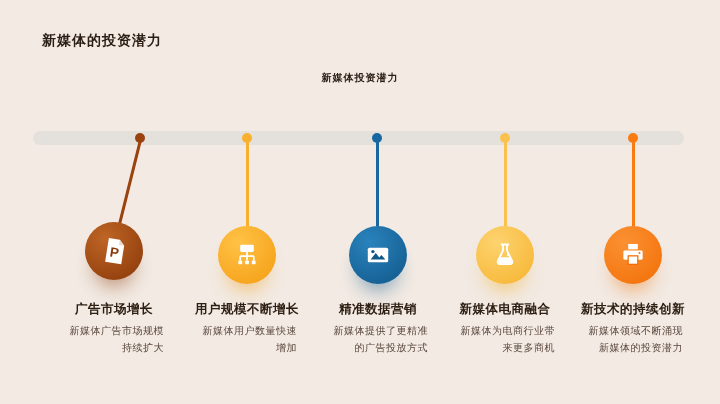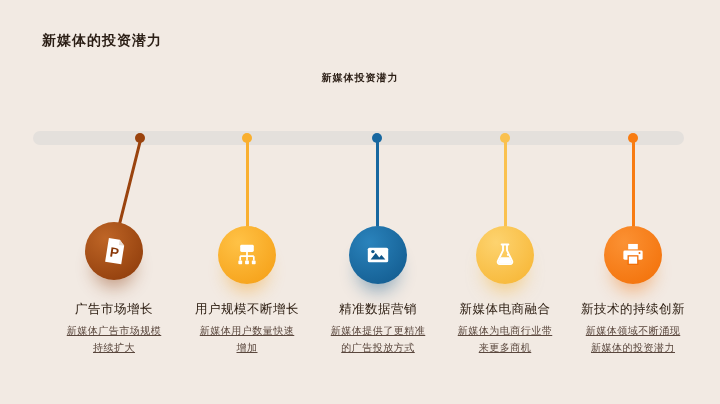--- a/index.html
+++ b/index.html
@@ -31,25 +31,25 @@
   }
   .node-circle{
     position:absolute;left:36px;width:58px;height:58px;border-radius:50%;
     background:radial-gradient(circle at 35% 28%, var(--c1), var(--c2));
     box-shadow:0 16px 18px -9px var(--shadow);
     display:flex;align-items:center;justify-content:center;
   }
   .node-circle svg{width:34px;height:34px;display:block;}
   .item-heading{
     position:absolute;top:301px;left:0;width:130px;text-align:center;
-    font-size:12.5px;font-weight:400;color:#2F2014;letter-spacing:0.5px;
+    font-size:12.5px;font-weight:700;color:#2F2014;letter-spacing:0.5px;
   }
   .item-desc{
-    position:absolute;top:322px;left:15px;width:100px;text-align:center;
-    font-size:10px;color:#5A473D;letter-spacing:0.5px;line-height:1.72;text-decoration:underline;
+    position:absolute;top:322px;left:15px;width:100px;text-align:right;
+    font-size:10px;color:#5A473D;letter-spacing:0.5px;line-height:1.72;
   }
   .item-desc span{display:block;}
 </style>
 </head>
 <body>
 
 <div class="slide-title">新媒体的投资潜力</div>
 <div class="slide-subtitle">新媒体投资潜力</div>
 
 <div class="timeline-bar"></div>

